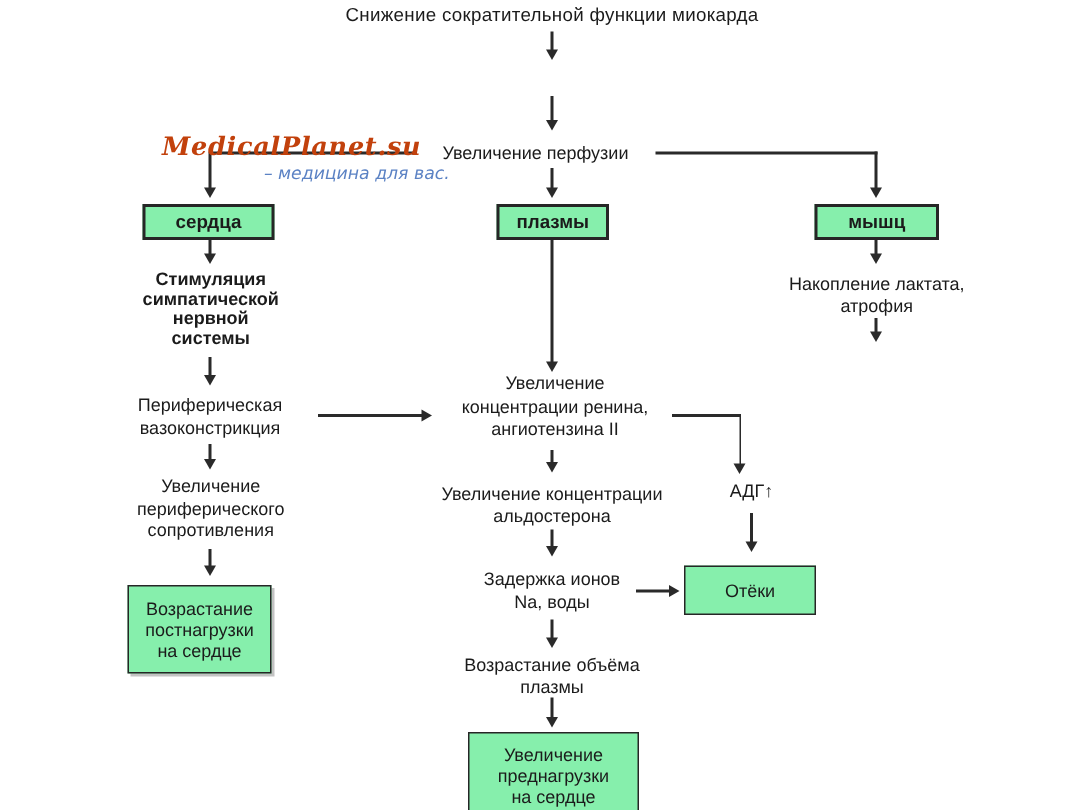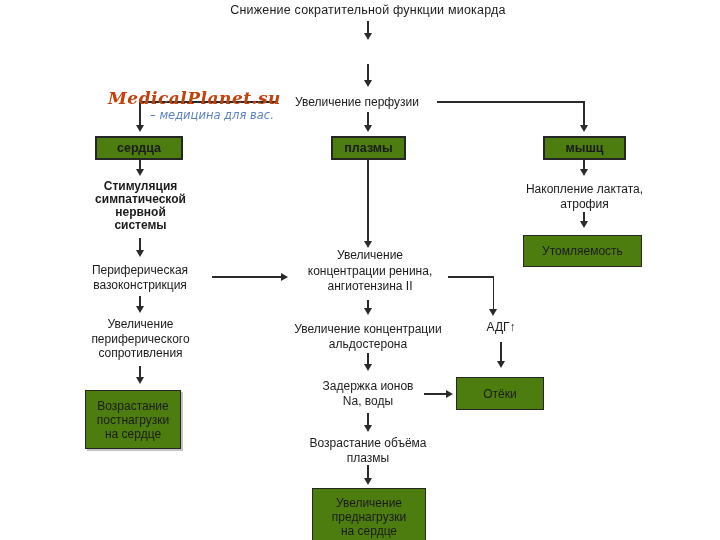--- a/index.html
+++ b/index.html
@@ -7,21 +7,21 @@
     position:relative;width:720px;height:540px;background:#ffffff;overflow:hidden;
     font-family:"Liberation Sans",sans-serif;
   }
   .txt{
     position:absolute;font-size:12px;line-height:14.5px;color:#1b1b1b;
     text-align:center;white-space:pre-line;
   }
   .title{font-size:12.5px;letter-spacing:.2px;}
   .lh13{line-height:13px;font-weight:bold;}
   .box{
-    position:absolute;border:1.5px solid #262626;background:#4d7c0f;
+    position:absolute;border:1.5px solid #262626;background:#86efac;
     display:flex;align-items:center;justify-content:center;
     text-align:center;font-size:12px;line-height:14px;color:#1b1b1b;
     white-space:pre-line;box-sizing:border-box;
   }
   .organ{border-width:2px;font-weight:bold;font-size:12.5px;}
   .shadow{box-shadow:2px 2px 0 #c3c3c3;}
   .v{position:absolute;width:1.5px;background:#2a2a2a;}
   .h{position:absolute;height:1.5px;background:#2a2a2a;}
   .ad{position:absolute;width:0;height:0;
       border-left:4.5px solid transparent;border-right:4.5px solid transparent;
@@ -100,21 +100,21 @@
   <div class="h" style="left:424px;top:393px;width:22px"></div>
   <div class="ar" style="left:446px;top:389.5px"></div>
 
   <div class="v" style="left:583px;top:160px;height:10px"></div>
   <div class="ad" style="left:579.5px;top:169px"></div>
 
   <div class="v" style="left:583px;top:212px;height:10px"></div>
   <div class="ad" style="left:579.5px;top:221px"></div>
 
   <div class="wm-brand" style="color: #c2410c;">MedicalPlanet.su</div>
-  <div class="wm-tag" style="color: rgb(91, 130, 196);">– медицина для вас.</div>
+  <div class="wm-tag" style="color: rgb(91, 130, 196); margin-left: 26px;">– медицина для вас.</div>
 
   <div class="txt title" style="left:208px;top:3px;width:320px">Снижение сократительной функции миокарда</div>
   <div class="txt" style="left:277px;top:95px;width:160px">Увеличение перфузии</div>
   <div class="txt lh13" style="left:78px;top:180px;width:125px">Стимуляция
 симпатической
 нервной
 системы</div>
   <div class="txt" style="left:70px;top:263px;width:140px">Периферическая
 вазоконстрикция</div>
   <div class="txt" style="left:72px;top:317px;width:137px">Увеличение
@@ -133,18 +133,17 @@
   <div class="txt" style="left:512px;top:182px;width:145px">Накопление лактата,
 атрофия</div>
 
   <div class="box organ" style="left:95px;top:136px;width:88px;height:24px">сердца</div>
   <div class="box organ" style="left:331px;top:136px;width:75px;height:24px">плазмы</div>
   <div class="box organ" style="left:543px;top:136px;width:83px;height:24px">мышц</div>
   <div class="box shadow" style="left:85px;top:390px;width:96px;height:59px">Возрастание
 постнагрузки
 на сердце</div>
   <div class="box" style="left:456px;top:377px;width:88px;height:33px">Отёки</div>
-  <div class="box" style="left:523px;top:235px;width:119px;height:32px">Утомляемость</div>
   <div class="box" style="left:312px;top:488px;width:114px;height:58px">Увеличение
 преднагрузки
 на сердце</div>
 
 </div>
 
 </body></html>

